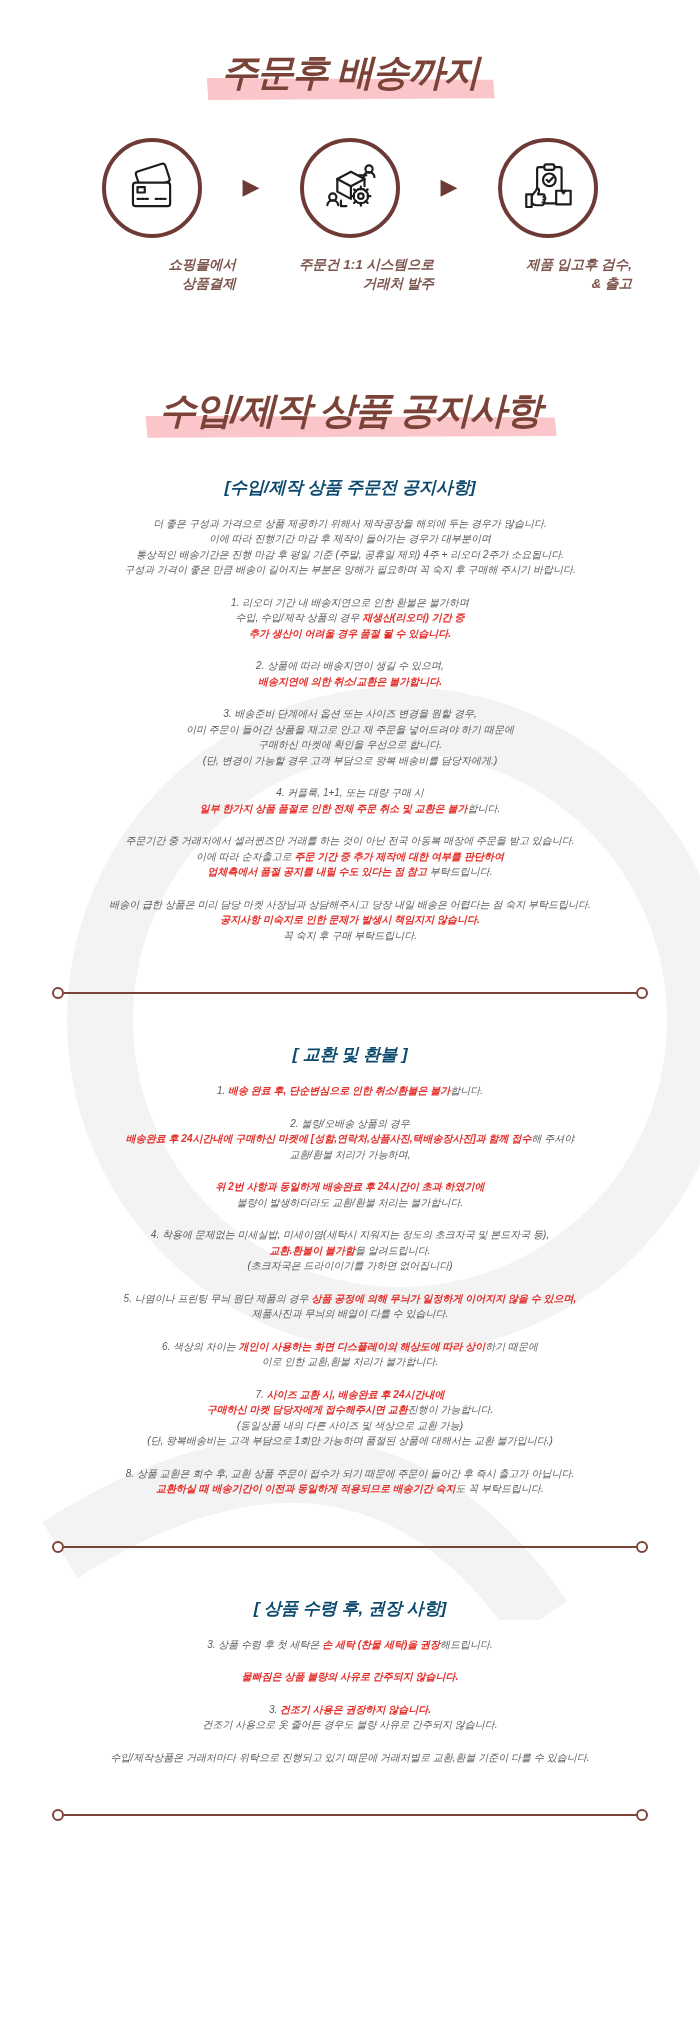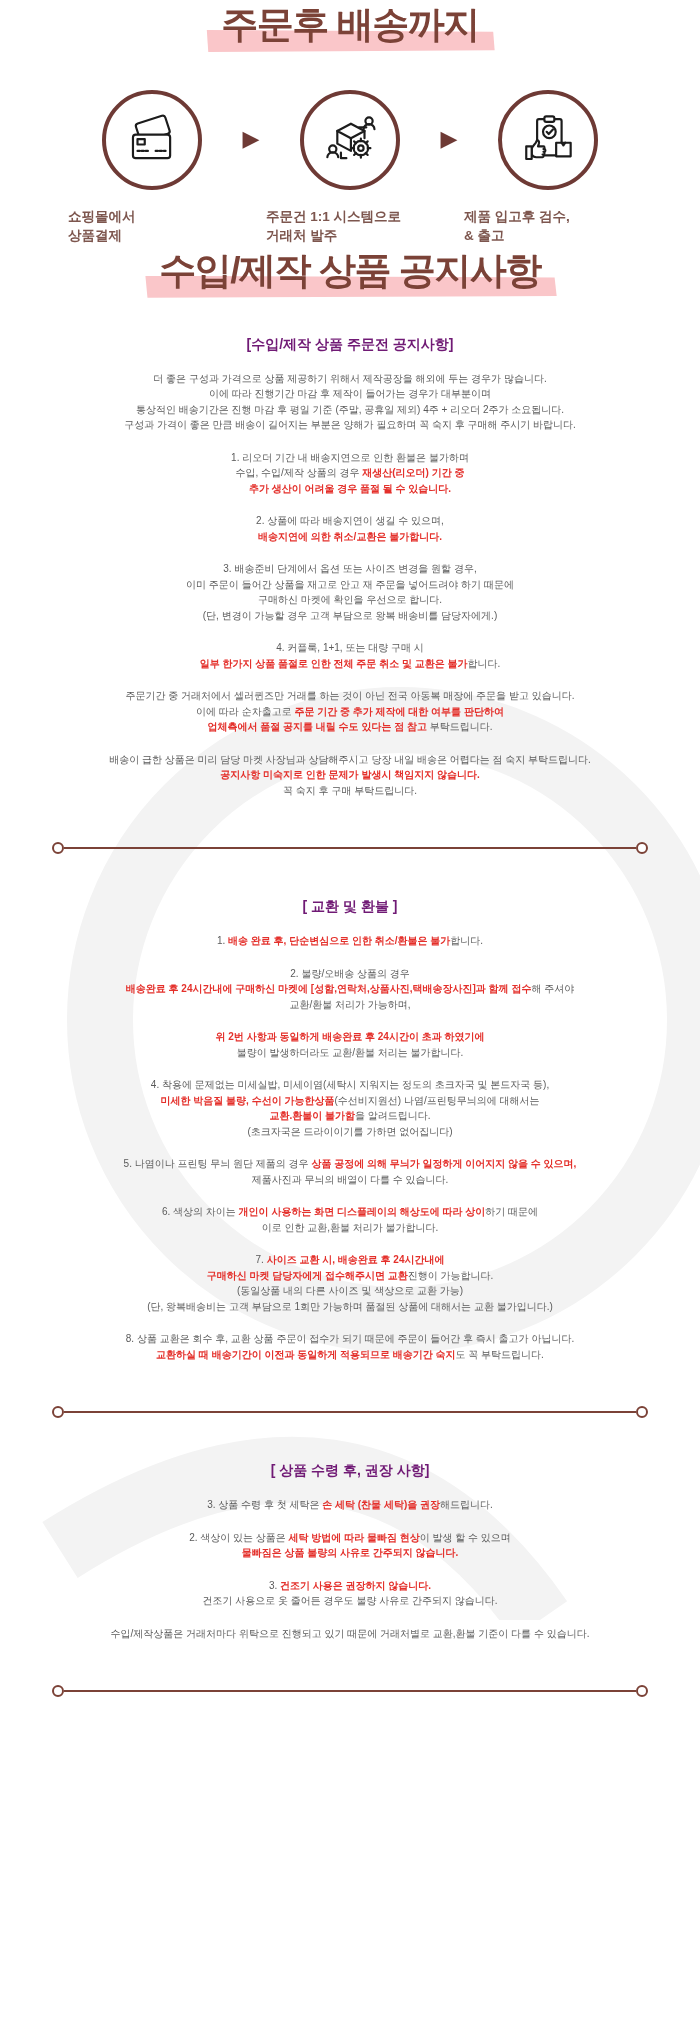--- a/index.html
+++ b/index.html
@@ -1,39 +1,39 @@
 <!DOCTYPE html>
 <html><head>
 <meta charset="utf-8">
 <style>
   html,body{margin:0;padding:0;background:#ffffff;}
   body{width:700px;font-family:"Liberation Sans","DejaVu Sans",sans-serif;}
   .page{position:relative;width:700px;min-height:2030px;overflow:hidden;background:#fff;}
   .watermark{position:absolute;top:620px;left:0;z-index:0;pointer-events:none;}
-  .content{position:relative;z-index:1;}
+  .content{position:relative;z-index:1;padding-top:48px;font-style:italic;}
 
   
   .title-block{text-align:center;}
-  .title-block.second{}
+  .title-block.second{margin-top:92px;}
   .title-wrap{position:relative;display:inline-block;}
   .title-hl{position:absolute;left:-16px;right:-16px;bottom:-2px;height:22px;background:#fac6c9;z-index:0;
             clip-path:polygon(0.5% 0,99.5% 8%,100% 92%,1% 100%);}
   .title-text{position:relative;z-index:1;font-size:37px;font-weight:800;letter-spacing:-1.5px;color:#7b4237;}
 
   
   .steps{display:flex;justify-content:center;align-items:flex-start;margin-top:40px;}
-  .step{width:168px;text-align:left;}
+  .step{width:168px;text-align:right;}
   .circle{width:92px;height:92px;border:4px solid #6e3a35;border-radius:50%;margin:0 auto;
           display:flex;align-items:center;justify-content:center;background:#fff;}
   .step-label{margin-top:18px;font-size:13.5px;font-weight:700;color:#7d564e;line-height:1.4;white-space:pre-line;}
   .arrow{color:#6e3a35;font-size:22px;line-height:1;margin-top:38px;width:30px;text-align:center;flex:none;}
 
   
   .sections{width:660px;margin:0 auto;text-align:center;}
-  .sec-heading{color:#701a75;font-weight:700;font-size:14px;margin:40px 0 6px;}
+  .sec-heading{color:#0c4a6e;font-weight:700;font-size:17px;margin:40px 0 6px;}
   .par{margin:17px 0;font-size:10px;color:#5a5a5a;line-height:1.55;}
   .line{min-height:14px;}
   .gray{color:#5a5a5a;}
   .red{color:#e4302b;font-weight:700;text-align:center;}
 
   .divider{display:flex;align-items:center;width:596px;margin:44px auto;}
   .divider .dot{width:8px;height:8px;border:2.5px solid #7b4237;border-radius:50%;background:#fff;flex:none;}
   .divider .rule{flex:1;height:2px;background:#7b4237;}
 
   .ic{stroke:#1c1c1c;fill:none;stroke-width:2.4;stroke-linecap:round;stroke-linejoin:round;}
@@ -179,21 +179,20 @@
           <div class="line"><span class="gray">2. 불량/오배송 상품의 경우</span></div>
           <div class="line"><span class="red">배송완료 후 24시간내에 구매하신 마켓에 [성함,연락처,상품사진,택배송장사진]과 함께 접수</span><span class="gray">해 주셔야</span></div>
           <div class="line"><span class="gray">교환/환불 처리가 가능하며,</span></div>
         </div>
         <div class="par">
           <div class="line"><span class="red">위 2번 사항과 동일하게 배송완료 후 24시간이 초과 하였기에</span></div>
           <div class="line"><span class="gray">불량이 발생하더라도 교환/환불 처리는 불가합니다.</span></div>
         </div>
         <div class="par">
           <div class="line"><span class="gray">4. 착용에 문제없는 미세실밥, 미세이염(세탁시 지워지는 정도의 초크자국 및 본드자국 등),</span></div>
-          <div class="line"><span class="red">미세한 박음질 불량, 수선이 가능한상품</span><span class="gray">(수선비지원선) 나염/프린팅무늬의에 대해서는</span></div>
           <div class="line"><span class="red">교환.환불이 불가함</span><span class="gray">을 알려드립니다.</span></div>
           <div class="line"><span class="gray">(초크자국은 드라이이기를 가하면 없어집니다)</span></div>
         </div>
         <div class="par">
           <div class="line"><span class="gray">5. 나염이나 프린팅 무늬 원단 제품의 경우 </span><span class="red">상품 공정에 의해 무늬가 일정하게 이어지지 않을 수 있으며,</span></div>
           <div class="line"><span class="gray">제품사진과 무늬의 배열이 다를 수 있습니다.</span></div>
         </div>
         <div class="par">
           <div class="line"><span class="gray">6. 색상의 차이는 </span><span class="red">개인이 사용하는 화면 디스플레이의 해상도에 따라 상이</span><span class="gray">하기 때문에</span></div>
           <div class="line"><span class="gray">이로 인한 교환,환불 처리가 불가합니다.</span></div>
@@ -211,21 +210,20 @@
         <div class="divider">
           <span class="dot"></span>
           <span class="rule"></span>
           <span class="dot"></span>
         </div>
         <div class="sec-heading">[ 상품 수령 후, 권장 사항]</div>
         <div class="par">
           <div class="line"><span class="gray">3. 상품 수령 후 첫 세탁은 </span><span class="red">손 세탁 (찬물 세탁)을 권장</span><span class="gray">해드립니다.</span></div>
         </div>
         <div class="par">
-          <div class="line"><span class="gray">2. 색상이 있는 상품은 </span><span class="red">세탁 방법에 따라 물빠짐 현상</span><span class="gray">이 발생 할 수 있으며</span></div>
           <div class="line"><span class="red">물빠짐은 상품 불량의 사유로 간주되지 않습니다.</span></div>
         </div>
         <div class="par">
           <div class="line"><span class="gray">3. </span><span class="red">건조기 사용은 권장하지 않습니다.</span></div>
           <div class="line"><span class="gray">건조기 사용으로 옷 줄어든 경우도 불량 사유로 간주되지 않습니다.</span></div>
         </div>
         <div class="par">
           <div class="line"><span class="gray">수입/제작상품은 거래처마다 위탁으로 진행되고 있기 때문에 거래처별로 교환,환불 기준이 다를 수 있습니다.</span></div>
         </div>
         <div class="divider">

